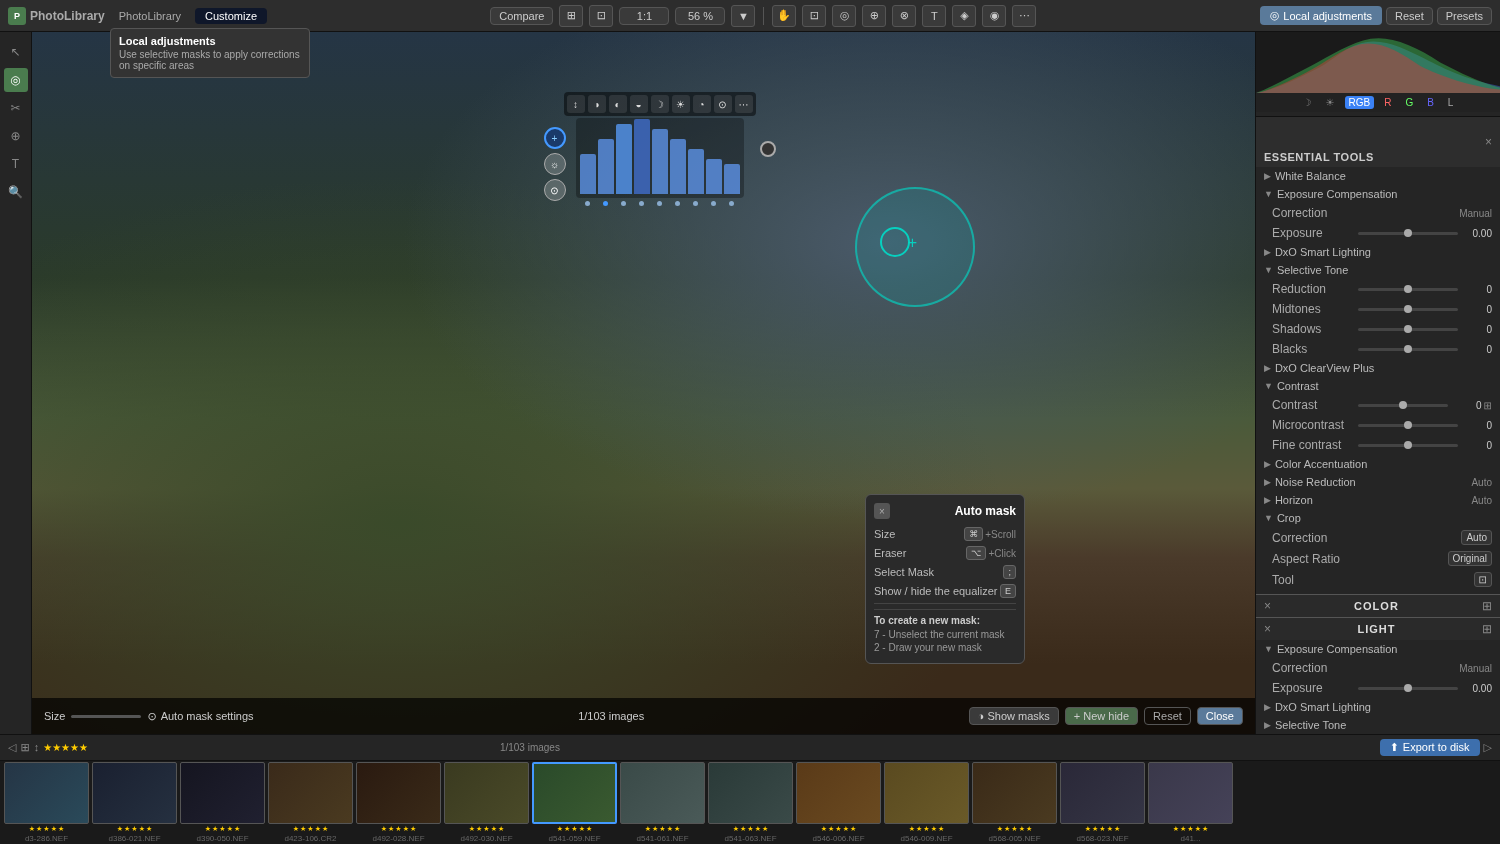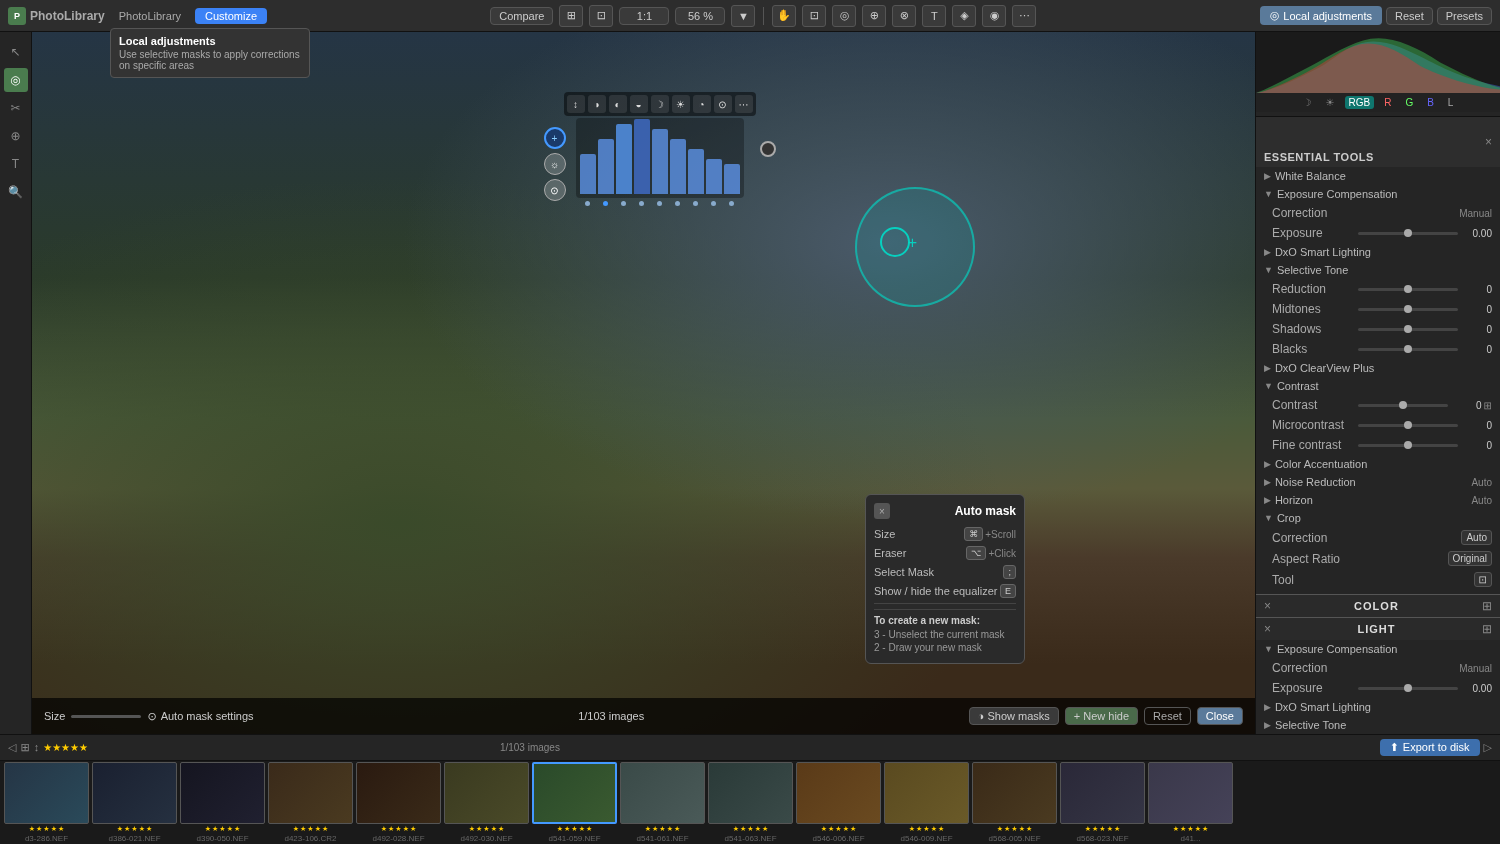--- a/index.html
+++ b/index.html
@@ -4,21 +4,21 @@
   <style>
     * { margin: 0; padding: 0; box-sizing: border-box; }
     body { width: 1500px; height: 844px; background: #1a1a1a; font-family: -apple-system, BlinkMacSystemFont, 'Helvetica Neue', Arial, sans-serif; overflow: hidden; color: #ccc; font-size: 11px; }
 
     
     .top-bar { height: 32px; background: #2d2d2d; display: flex; align-items: center; padding: 0 8px; gap: 8px; border-bottom: 1px solid #111; }
     .top-bar-left { display: flex; align-items: center; gap: 4px; }
     .app-logo { display: flex; align-items: center; gap: 4px; color: #aaa; font-size: 12px; font-weight: 600; }
     .app-logo .logo-icon { width: 18px; height: 18px; background: #4a7c4e; border-radius: 3px; display: flex; align-items: center; justify-content: center; color: white; font-size: 9px; }
     .tab-btn { padding: 2px 10px; border-radius: 4px; font-size: 11px; cursor: pointer; border: none; background: transparent; color: #aaa; }
-    .tab-btn.active { background: #3b82f6; color: white; }
+    .tab-btn.active { background: #0f172a; color: white; }
     .tooltip-popup { position: absolute; top: 28px; left: 110px; background: #333; border: 1px solid #555; border-radius: 4px; padding: 6px 8px; z-index: 100; max-width: 200px; }
     .tooltip-popup .tooltip-title { color: #fff; font-size: 11px; font-weight: 600; margin-bottom: 2px; }
     .tooltip-popup .tooltip-desc { color: #aaa; font-size: 10px; }
 
     .top-bar-center { flex: 1; display: flex; align-items: center; justify-content: center; gap: 6px; }
     .center-btn { background: #3a3a3a; border: 1px solid #555; border-radius: 4px; color: #ccc; font-size: 11px; padding: 2px 8px; cursor: pointer; display: flex; align-items: center; gap: 3px; }
     .icon-btn { width: 24px; height: 22px; background: #3a3a3a; border: 1px solid #555; border-radius: 3px; display: flex; align-items: center; justify-content: center; cursor: pointer; color: #ccc; font-size: 11px; }
     .zoom-display { background: #3a3a3a; border: 1px solid #555; border-radius: 4px; padding: 2px 6px; font-size: 11px; color: #ccc; min-width: 50px; text-align: center; }
     .separator { width: 1px; height: 18px; background: #555; margin: 0 2px; }
 
@@ -91,21 +91,21 @@
     .right-panel { width: 245px; background: #252525; border-left: 1px solid #111; overflow-y: auto; display: flex; flex-direction: column; }
     .right-panel::-webkit-scrollbar { width: 4px; }
     .right-panel::-webkit-scrollbar-track { background: #1a1a1a; }
     .right-panel::-webkit-scrollbar-thumb { background: #555; border-radius: 2px; }
 
     
     .histogram-area { height: 90px; background: #1a1a1a; position: relative; overflow: hidden; }
     .histogram-svg { width: 100%; height: 100%; }
     .hist-rgb-row { display: flex; align-items: center; justify-content: center; gap: 6px; padding: 3px; background: #222; }
     .hist-btn { background: transparent; border: none; color: #888; font-size: 10px; cursor: pointer; padding: 1px 4px; border-radius: 3px; }
-    .hist-btn.active { background: #0f766e; color: #fff; }
+    .hist-btn.active { background: #3b82f6; color: #fff; }
     .hist-channel { font-size: 10px; cursor: pointer; padding: 1px 4px; }
     .hist-channel.r { color: #ff6666; }
     .hist-channel.g { color: #66ff66; }
     .hist-channel.b { color: #6666ff; }
     .hist-channel.l { color: #aaa; }
 
     
     .tools-section { padding: 4px 0; }
     .section-header { display: flex; align-items: center; justify-content: space-between; padding: 4px 8px; background: #2d2d2d; border-top: 1px solid #111; cursor: pointer; }
     .section-title { color: #ccc; font-size: 11px; font-weight: 600; letter-spacing: 0.5px; margin-top: 30px; }
@@ -308,21 +308,21 @@
       </div>
       <div class="amp-row">
         <span class="amp-label">Show / hide the equalizer</span>
         <span class="amp-shortcut">
           <span class="kbd">E</span>
         </span>
       </div>
       <div class="amp-divider"></div>
       <div class="amp-divider"></div>
       <div class="amp-instruction-title">To create a new mask:</div>
-      <div class="amp-instruction">3 - Unselect the current mask</div>
+      <div class="amp-instruction">7 - Unselect the current mask</div>
       <div class="amp-instruction">2 - Draw your new mask</div>
     </div>
 
     <div class="canvas-bottom">
       <div class="canvas-bottom-left">
         <div class="size-slider-row">
           <span>Size</span>
           <div class="size-slider"></div>
         </div>
         <div class="mask-settings-label">

